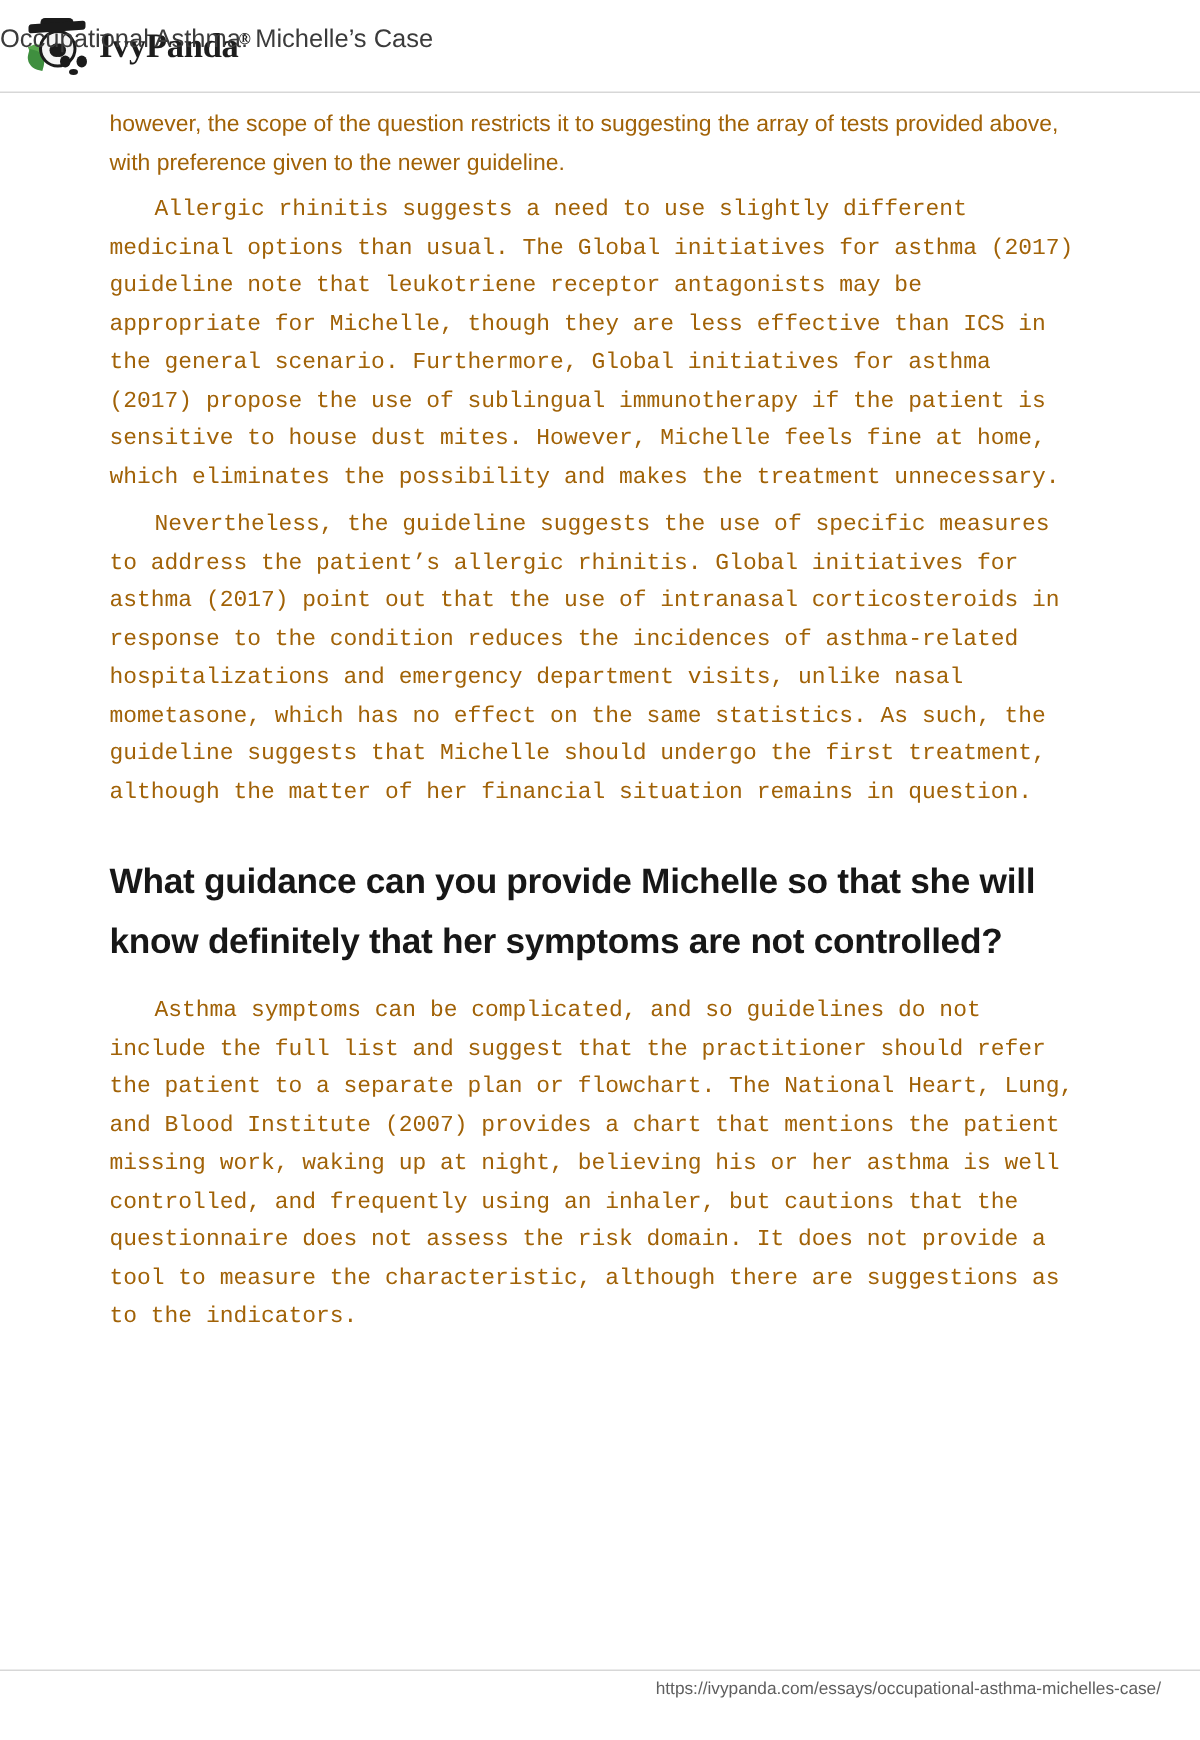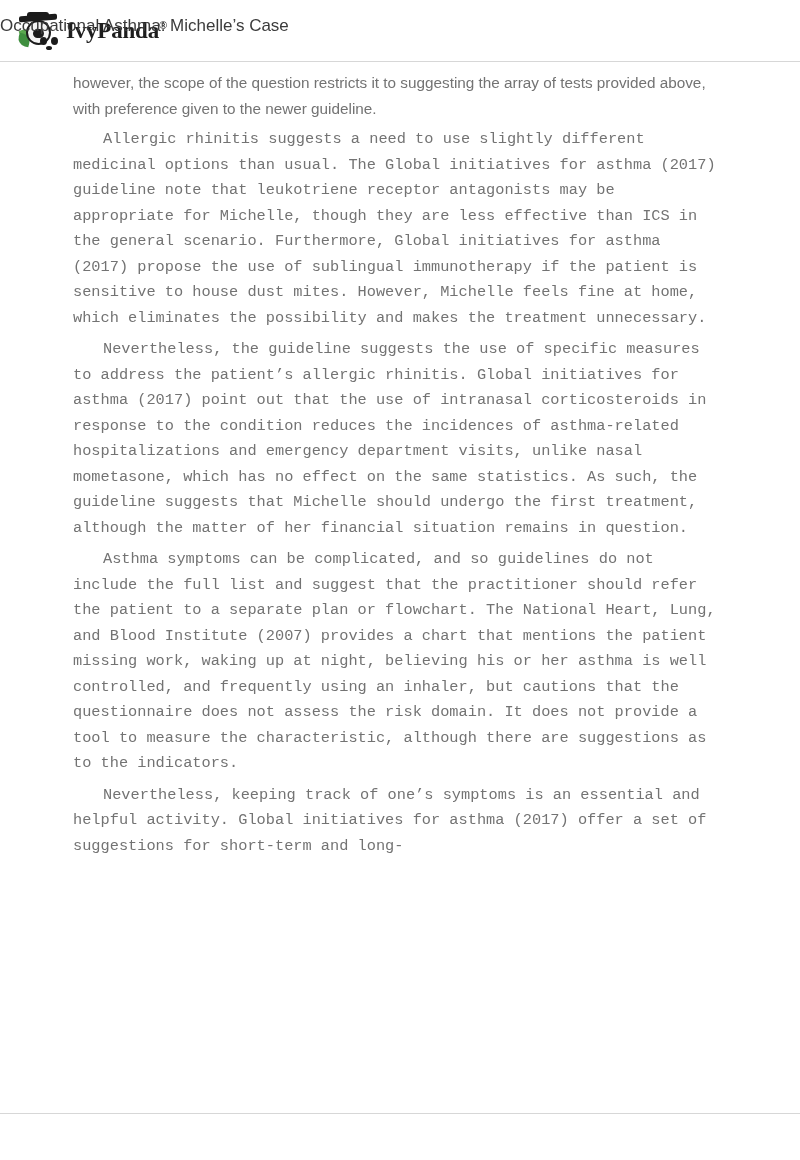--- a/index.html
+++ b/index.html
@@ -77,21 +77,21 @@
   .content {
     position: absolute;
     left: 73px;
     top: 70px;
     width: 654px;
   }
   p.body {
     margin: 0 3px 6px 0;
     font-size: 15.3px;
     line-height: 25.5px;
-    color: #737373;
+    color: #a16207;
     text-align: left;
   }
   p.body.indent {
     text-indent: 30px;
     font-family: Liberation Mono, monospace;
   }
   h2.q {
     margin: 26px 0 14px 0;
     font-size: 23.5px;
     line-height: 40px;
@@ -218,20 +218,21 @@
     <div class="header-rule"></div>
   </div>
 
   <div class="content">
 
     <p class="body">however, the scope of the question restricts it to suggesting the array of tests provided above, with preference given to the newer guideline.</p>
 
     <p class="body indent">Allergic rhinitis suggests a need to use slightly different medicinal options than usual. The Global initiatives for asthma (2017) guideline note that leukotriene receptor antagonists may be appropriate for Michelle, though they are less effective than ICS in the general scenario. Furthermore, Global initiatives for asthma (2017) propose the use of sublingual immunotherapy if the patient is sensitive to house dust mites. However, Michelle feels fine at home, which eliminates the possibility and makes the treatment unnecessary.</p>
     <p class="body indent">Nevertheless, the guideline suggests the use of specific measures to address the patient’s allergic rhinitis. Global initiatives for asthma (2017) point out that the use of intranasal corticosteroids in response to the condition reduces the incidences of asthma-related hospitalizations and emergency department visits, unlike nasal mometasone, which has no effect on the same statistics. As such, the guideline suggests that Michelle should undergo the first treatment, although the matter of her financial situation remains in question.</p>
 
+    <h2 class="q">What guidance can you provide Michelle so that she will know definitely that her symptoms are not controlled?</h2>
     <p class="body indent">Asthma symptoms can be complicated, and so guidelines do not include the full list and suggest that the practitioner should refer the patient to a separate plan or flowchart. The National Heart, Lung, and Blood Institute (2007) provides a chart that mentions the patient missing work, waking up at night, believing his or her asthma is well controlled, and frequently using an inhaler, but cautions that the questionnaire does not assess the risk domain. It does not provide a tool to measure the characteristic, although there are suggestions as to the indicators.</p>
-    <p class="body indent">Nevertheless, keeping track of one’s symptoms is an essential and helpful activity. Global initiatives for asthma (2017) offer a set of suggestions for short-term and long-</p>
 
   </div>
 
   <div class="footer-rule"></div>
+  <a class="footer-url" href="#">https://ivypanda.com/essays/occupational-asthma-michelles-case/</a>
 
 </div>
 
 </body></html>

